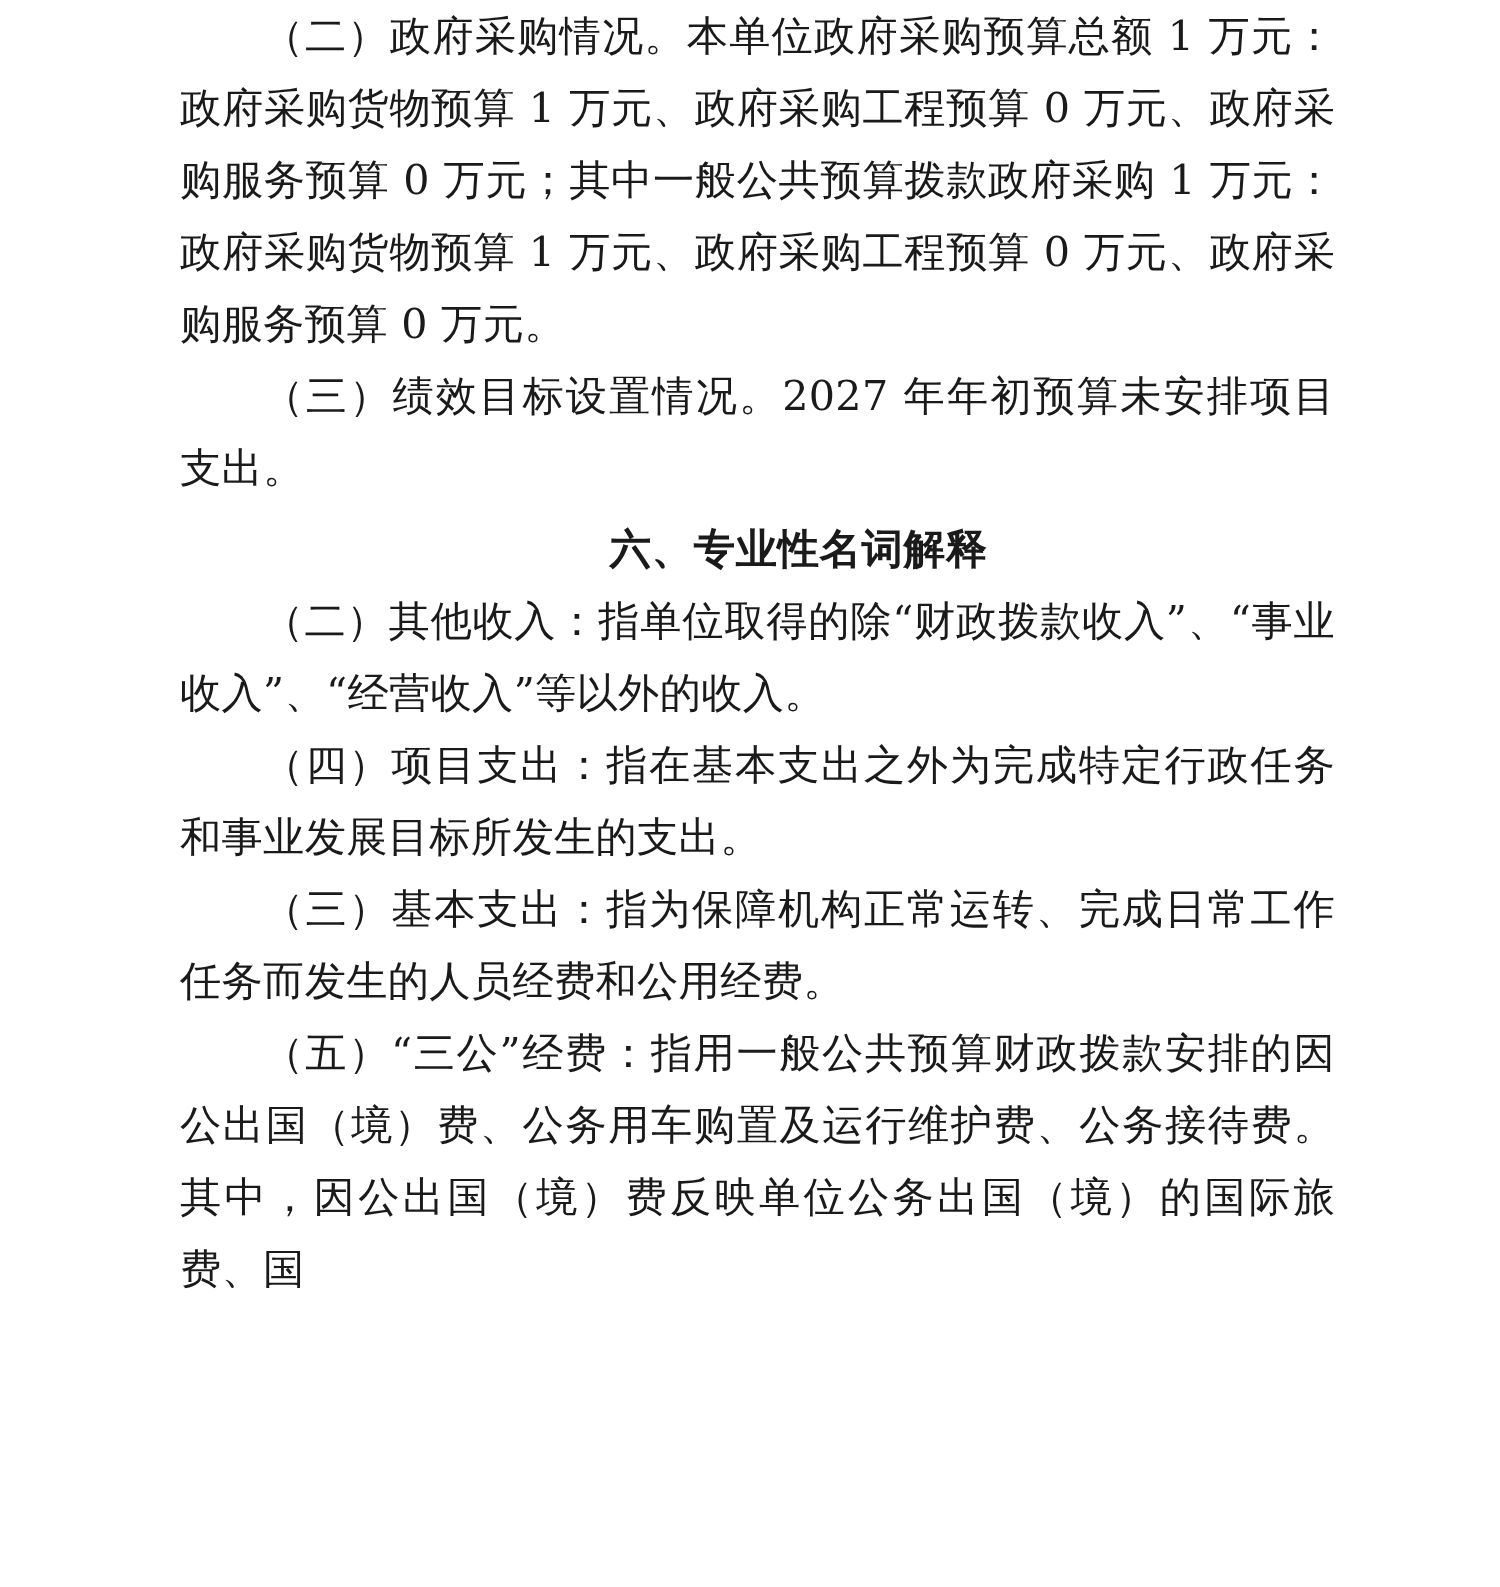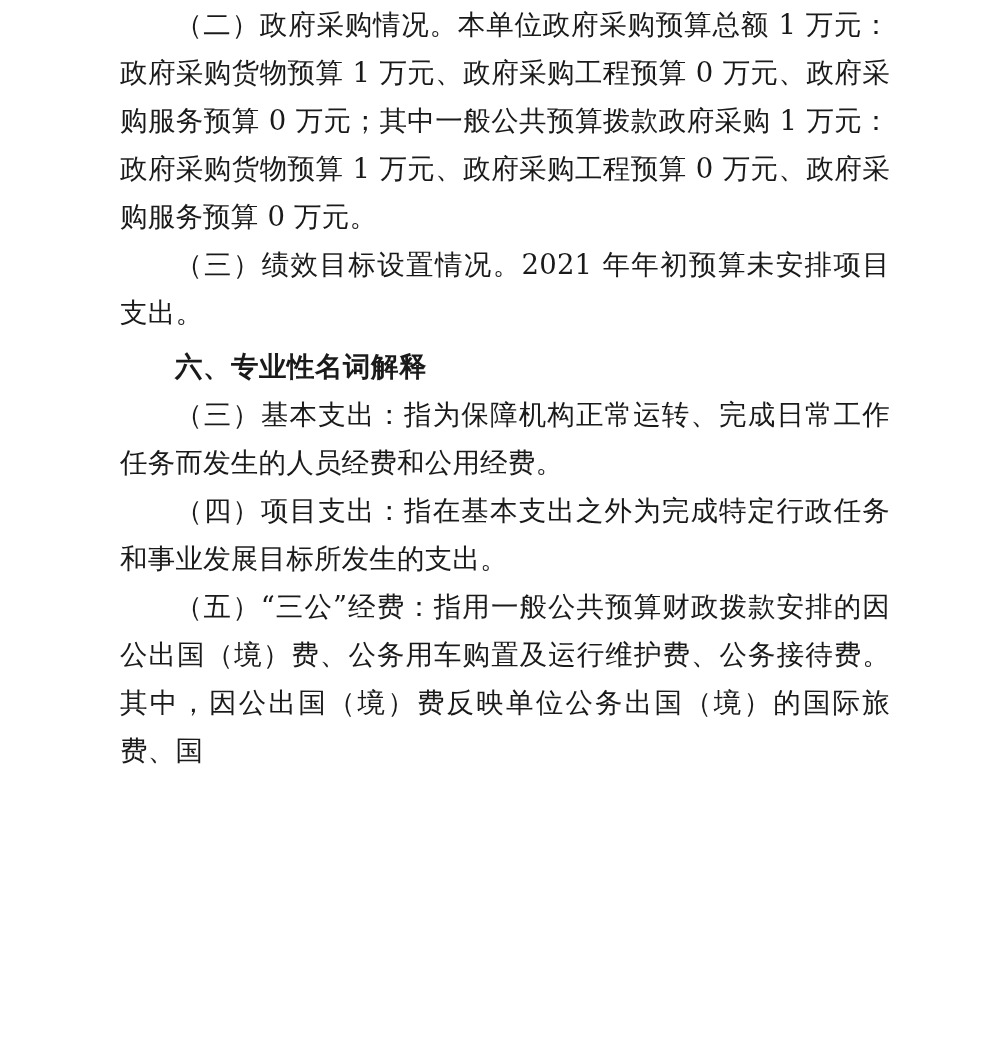--- a/index.html
+++ b/index.html
@@ -32,40 +32,42 @@
     letter-spacing: 0.2px;
     font-weight: 400;
   }
   p.heading {
     margin: 0;
     font-size: 27.5px;
     line-height: 48px;
     text-indent: 2em;
     font-weight: bold;
     letter-spacing: 0.5px;
+    text-align: center;
   }
   .spacer-sm { height: 6px; }
 </style>
 </head>
 <body>
 
 <div class="page">
   <div class="doc-body">
 
     <p class="para">（二）政府采购情况。本单位政府采购预算总额 1 万元：政府采购货物预算 1 万元、政府采购工程预算 0 万元、政府采购服务预算 0 万元；其中一般公共预算拨款政府采购 1 万元：政府采购货物预算 1 万元、政府采购工程预算 0 万元、政府采购服务预算 0 万元。</p>
 
-    <p class="para">（三）绩效目标设置情况。2021 年年初预算未安排项目支出。</p>
+    <p class="para">（三）绩效目标设置情况。2027 年年初预算未安排项目支出。</p>
 
 
     <div class="spacer-sm"></div>
 
     <p class="heading">六、专业性名词解释</p>
 
 
+    <p class="para">（二）其他收入：指单位取得的除“财政拨款收入”、“事业收入”、“经营收入”等以外的收入。</p>
+
+    <p class="para">（四）项目支出：指在基本支出之外为完成特定行政任务和事业发展目标所发生的支出。</p>
 
     <p class="para">（三）基本支出：指为保障机构正常运转、完成日常工作任务而发生的人员经费和公用经费。</p>
-
-    <p class="para">（四）项目支出：指在基本支出之外为完成特定行政任务和事业发展目标所发生的支出。</p>
 
     <p class="para">（五）“三公”经费：指用一般公共预算财政拨款安排的因公出国（境）费、公务用车购置及运行维护费、公务接待费。其中，因公出国（境）费反映单位公务出国（境）的国际旅费、国</p>
 
   </div>
 </div>
 
 </body></html>

